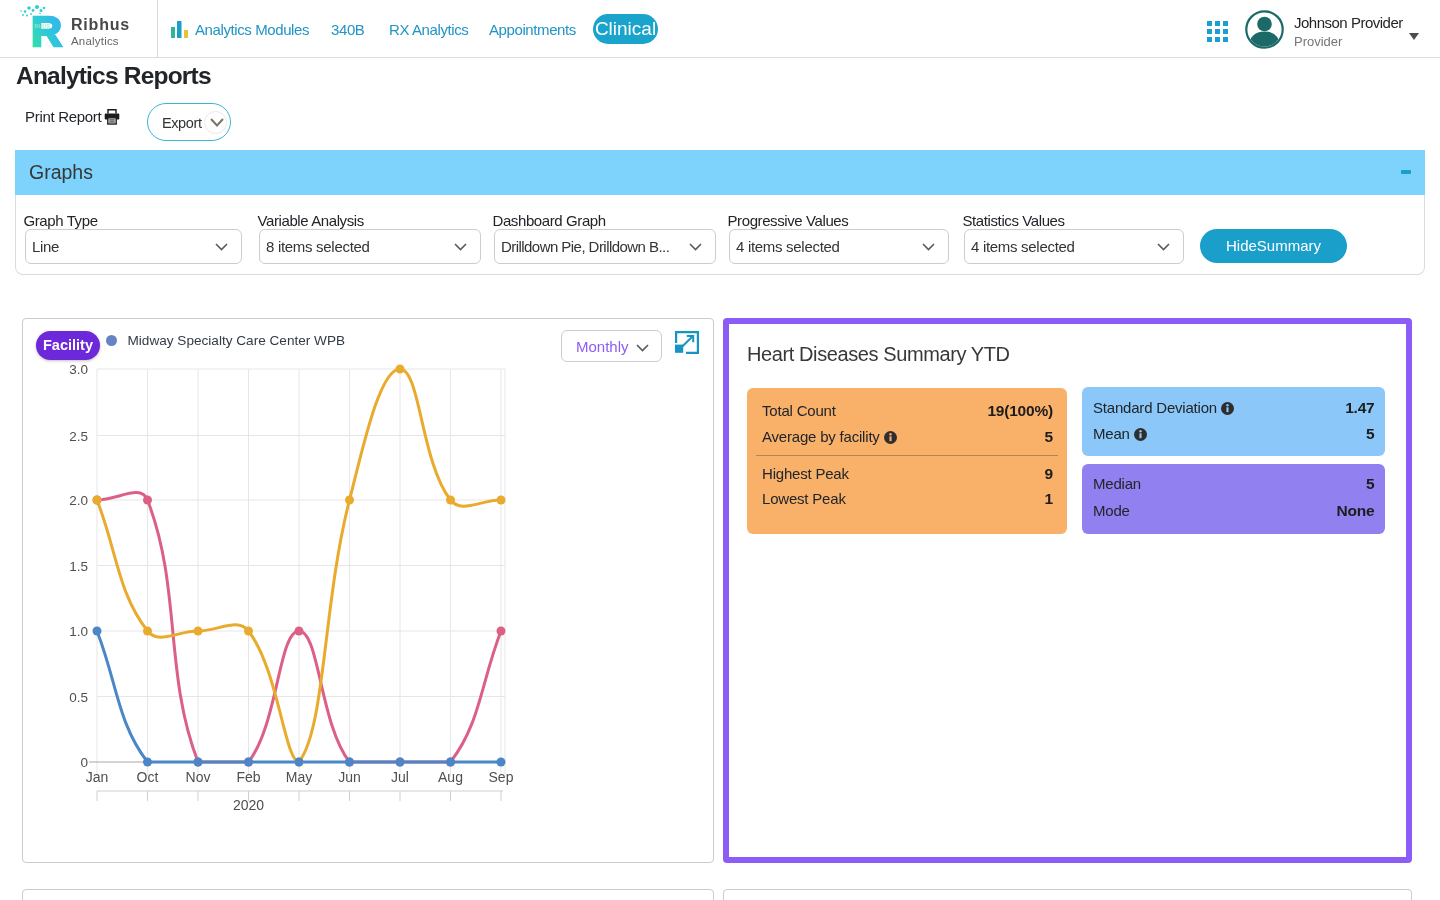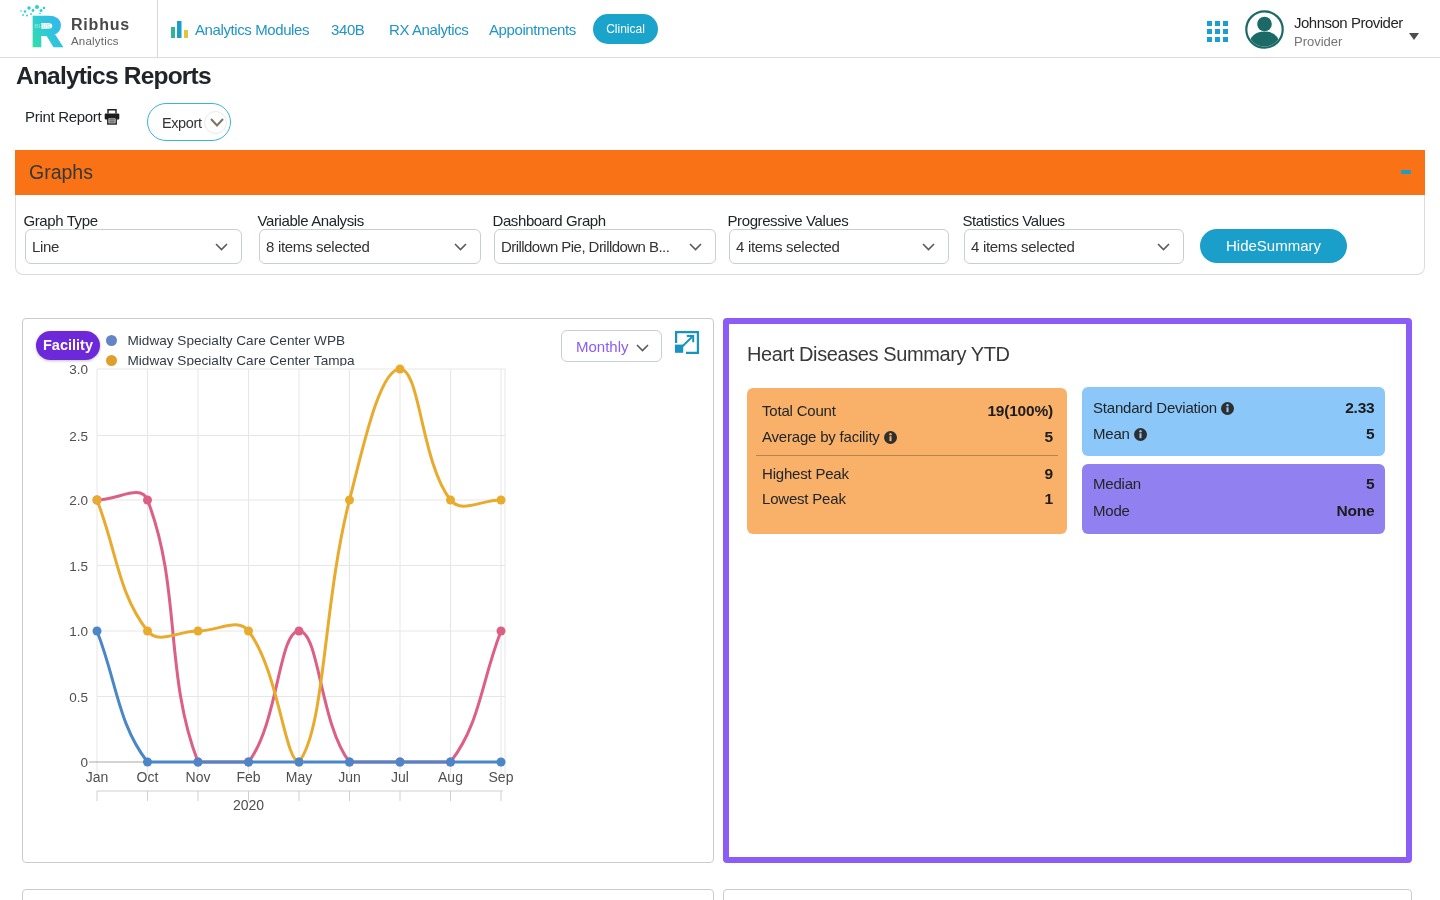--- a/index.html
+++ b/index.html
@@ -10,41 +10,41 @@
 
 #header { position:absolute; left:0; top:0; width:1440px; height:58px; background:#fff;
   border-bottom:1px solid #dcdcdc; }
 #logo-sep { position:absolute; left:157px; top:0; width:1px; height:58px; background:#d9d9d9; }
 #logo-r { position:absolute; left:0; top:2px; }
 #logo-text { position:absolute; left:71px; top:16px; }
 #logo-text .l1 { font-size:16px; font-weight:700; color:#484848; letter-spacing:0.8px; }
 #logo-text .l2 { font-size:11.5px; color:#666; margin-top:1px; letter-spacing:0.2px; }
 .nav-link { position:absolute; top:21px; font-size:15px; color:#2095c6; white-space:nowrap; letter-spacing:-0.4px; }
 #clinical { position:absolute; left:593px; top:14px; width:65px; height:30px; border-radius:15px;
-  background:#1aa4cb; color:#fff; font-size:12px; text-align:center; line-height:30px; }
+  background:#1aa4cb; color:#fff; font-size:19px; text-align:center; line-height:30px; }
 #gridicon { position:absolute; left:1207px; top:21px; }
 #avatar { position:absolute; left:1245px; top:10px; }
 #user-name { position:absolute; left:1294px; top:14px; font-size:15px; color:#252525; letter-spacing:-0.5px; }
 #user-role { position:absolute; left:1294px; top:34px; font-size:13px; color:#757575; }
 #caret { position:absolute; left:1409px; top:33px; width:0; height:0;
   border-left:5.5px solid transparent; border-right:5.5px solid transparent; border-top:7px solid #4d4d4d; }
 
 
 #title { position:absolute; left:16px; top:62px; font-size:24.5px; font-weight:700; color:#212529; letter-spacing:-0.8px; }
 #printrep { position:absolute; left:25px; top:108px; font-size:15px; color:#212529; letter-spacing:-0.3px; }
 #printicon { position:absolute; left:104px; top:109px; }
 #exportbtn { position:absolute; left:147px; top:103px; width:84px; height:38px;
   border:1px solid #38b6d6; border-radius:19px; background:#fff; }
 #exportbtn .txt { position:absolute; left:14px; top:11px; font-size:14.5px; color:#333; letter-spacing:-0.4px; }
 #exportbtn .circ { position:absolute; left:56px; top:7px; width:23px; height:23px; border-radius:50%;
   border:1px solid #e9e9e9; }
 #exportbtn svg { position:absolute; left:62px; top:14px; }
 
 
-#gbar { position:absolute; left:15px; top:150px; width:1410px; height:45px; background:#f97316; }
+#gbar { position:absolute; left:15px; top:150px; width:1410px; height:45px; background:#7dd3fc; }
 #gbar .t { position:absolute; left:14px; top:11px; font-size:19.5px; color:#373737; }
 #gbar .minus { position:absolute; left:1386px; top:20px; width:10px; height:3.5px; background:#1a9fc7; border-radius:1px; }
 #gpanel { position:absolute; left:15px; top:195px; width:1410px; height:80px; background:#fff;
   border:1px solid #d8dcdf; border-top:none; border-radius:0 0 8px 8px; }
 .flabel { position:absolute; top:17px; font-size:15px; color:#212529; letter-spacing:-0.4px; }
 .fselect { position:absolute; top:34px; height:35px; background:#fff; border:1px solid #c9ced3;
   border-radius:6px; font-size:15px; color:#333; line-height:33px; padding-left:6px; letter-spacing:-0.3px; white-space:nowrap; }
 .fselect .chev { position:absolute; right:13px; top:13px; }
 #hidesum { position:absolute; left:1184px; top:34px; width:147px; height:34px; border-radius:17px;
   background:#199fc9; color:#fff; font-size:15px; text-align:center; line-height:34px; }
@@ -297,21 +297,20 @@
         <circle cx="298" cy="761" r="4.5"></circle>
         <circle cx="348.5" cy="761" r="4.5"></circle>
       <circle cx="399" cy="761" r="4.5"></circle>
         <circle cx="449.5" cy="761" r="4.5"></circle>
         <circle cx="500" cy="761" r="4.5"></circle>
     </g>
   </svg>
   <div id="facility">Facility</div>
   <div id="legend">
     <div class="lrow"><span class="ldot" style="background:#6584c5"></span>Midway Specialty Care Center WPB</div>
-    <div class="lrow"><span class="ldot" style="background:#dfa02b"></span>Midway Specialty Care Center Tampa</div>
   </div>
   <div id="monthly">Monthly
     <svg class="abs" style="right:12px;top:13px" width="13" height="8" viewBox="0 0 13 8">
         <path d="M1 1 L6.5 6.5 L12 1" fill="none" stroke="#5a5a5a" stroke-width="1.6"></path>
       </svg>
   </div>
   <svg id="expandicon" width="24" height="23" viewBox="0 0 24 23">
     <path d="M1.1 12 V1.1 H22.9 V21.9 H11" fill="none" stroke="#1795c1" stroke-width="2.2"></path>
     <rect x="0" y="13.6" width="8.2" height="8.2" fill="#1795c1"></rect>
     <path d="M7.5 15.2 L17.2 5.8" stroke="#1795c1" stroke-width="2"></path>
@@ -330,21 +329,21 @@
         </svg><span class="v">5</span></div>
     <div class="odivider"></div>
     <div class="srow" style="top:77px">Highest Peak<span class="v">9</span></div>
     <div class="srow" style="top:102px">Lowest Peak<span class="v">1</span></div>
   </div>
   <div class="statbox" id="bbox">
     <div class="srow" style="top:11.5px;left:11px;right:10.5px">Standard Deviation <svg width="13" height="13" viewBox="0 0 16 16" style="vertical-align:-2px">
           <circle cx="8" cy="8" r="8" fill="#2e2e2e"></circle>
           <rect x="6.7" y="6.5" width="2.6" height="6" fill="#8bc7f8"></rect>
           <circle cx="8" cy="3.9" r="1.5" fill="#8bc7f8"></circle>
-        </svg><span class="v">2.33</span></div>
+        </svg><span class="v">1.47</span></div>
     <div class="srow" style="top:38px;left:11px;right:10.5px">Mean <svg width="13" height="13" viewBox="0 0 16 16" style="vertical-align:-2px">
           <circle cx="8" cy="8" r="8" fill="#2e2e2e"></circle>
           <rect x="6.7" y="6.5" width="2.6" height="6" fill="#8bc7f8"></rect>
           <circle cx="8" cy="3.9" r="1.5" fill="#8bc7f8"></circle>
         </svg><span class="v">5</span></div>
   </div>
   <div class="statbox" id="pbox">
     <div class="srow" style="top:11px;left:11px;right:10.5px">Median<span class="v">5</span></div>
     <div class="srow" style="top:38px;left:11px;right:10.5px">Mode<span class="v">None</span></div>
   </div>

